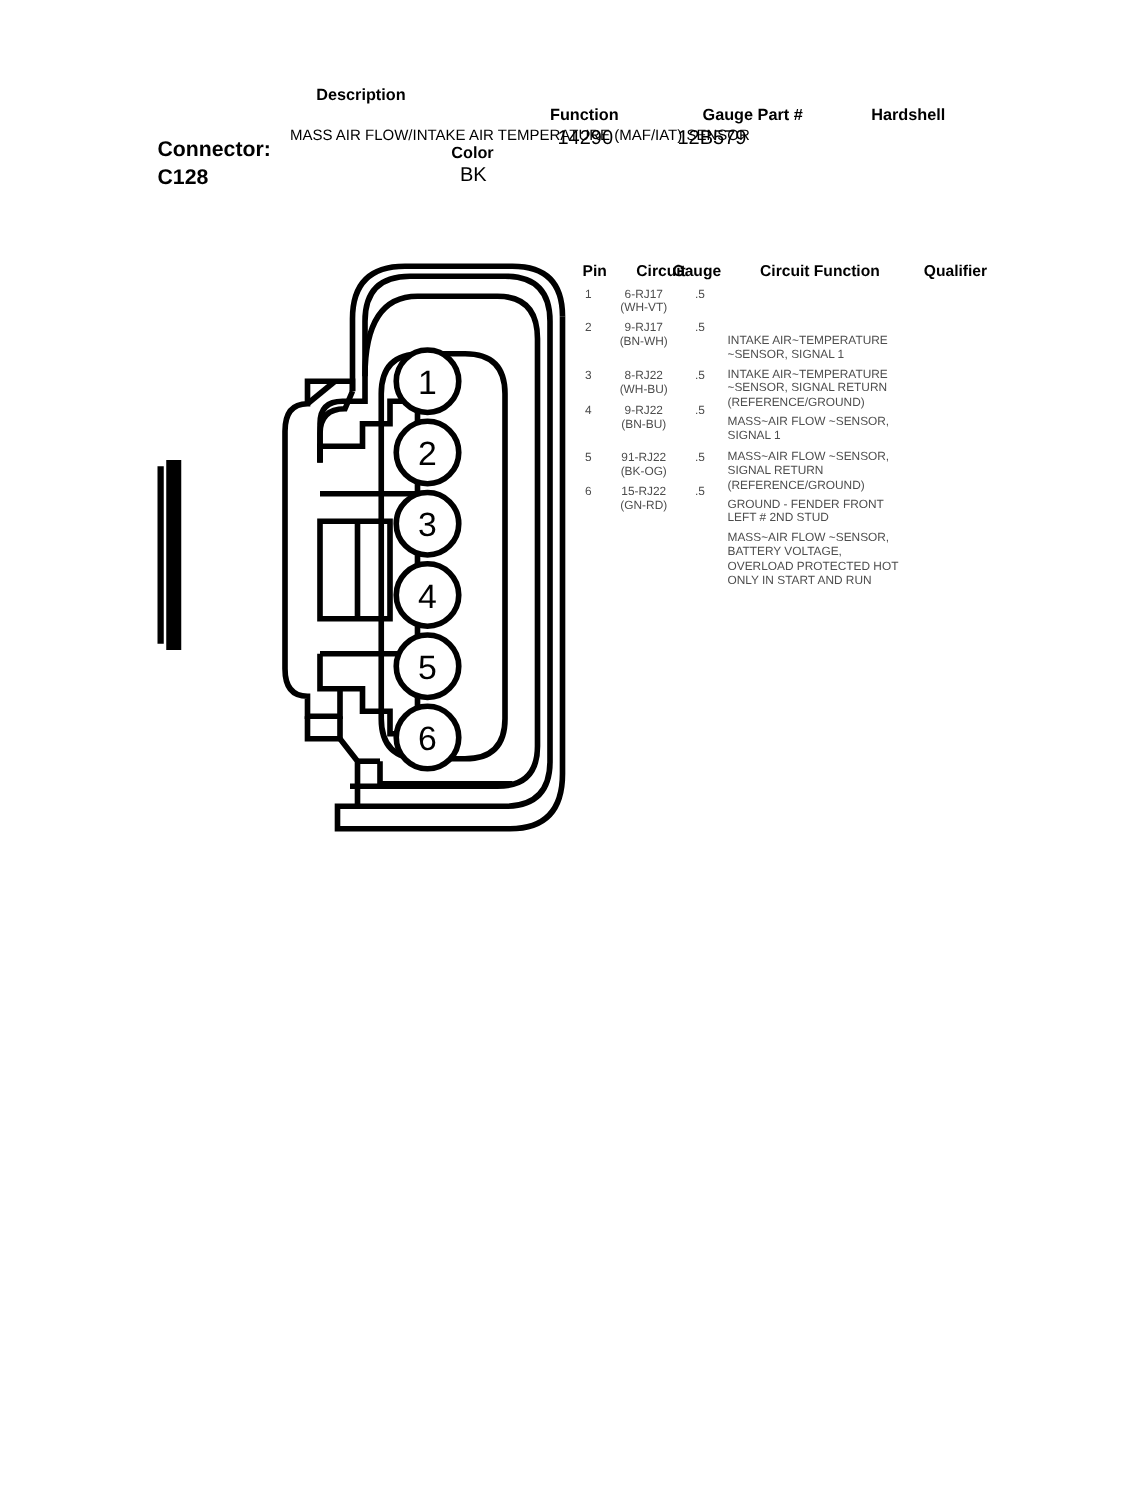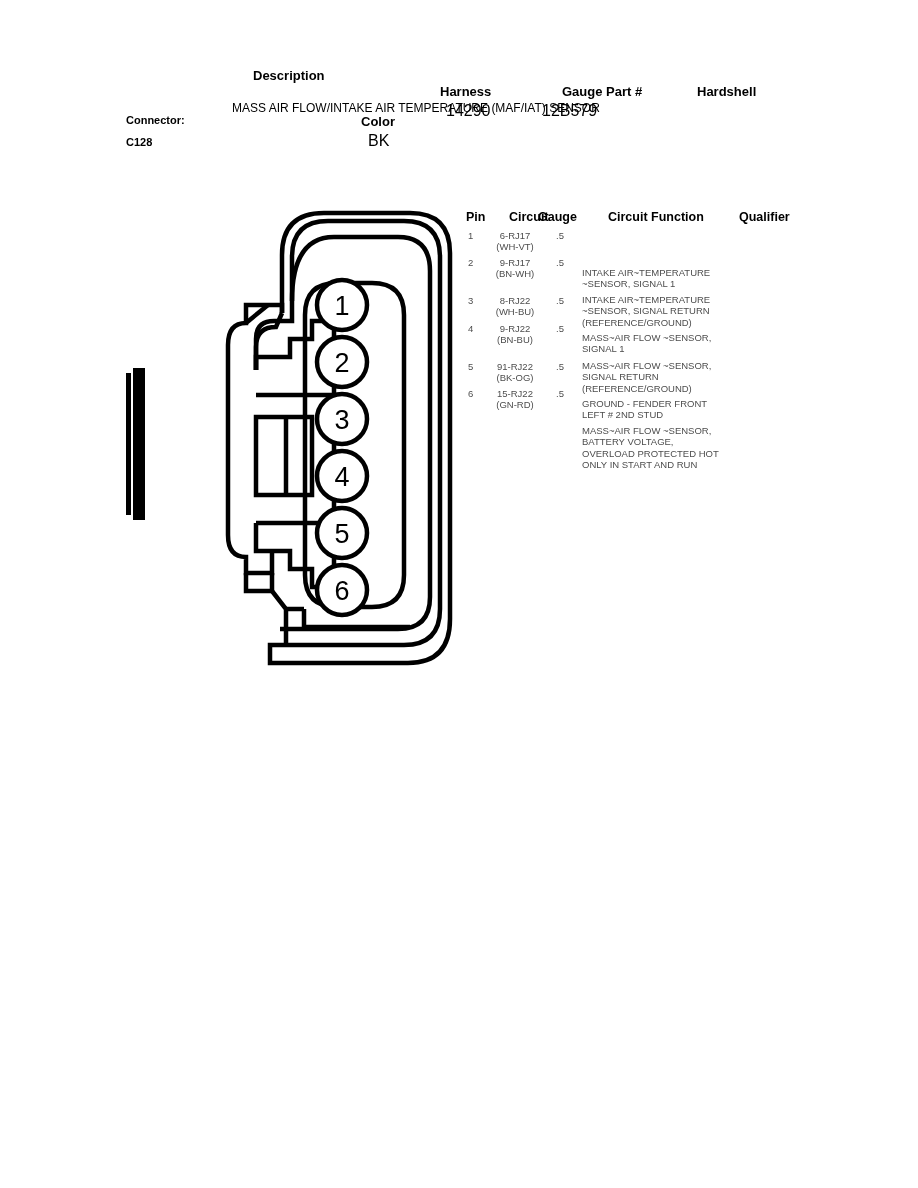--- a/index.html
+++ b/index.html
@@ -6,21 +6,21 @@
   body{width:918px;height:1188px;position:relative;
        font-family:"Liberation Sans","DejaVu Sans",sans-serif;color:#000;}
   .page{position:absolute;inset:0;width:918px;height:1188px;overflow:hidden;}
 
   .abs{position:absolute;}
 
   
   .hdr-bold{font-weight:bold;font-size:13px;line-height:15px;color:#000;white-space:nowrap;}
   .hdr-plain{font-size:16px;line-height:15px;color:#000;white-space:nowrap;}
 
-  #connector-label{left:126px;top:109px;font-weight:bold;font-size:11px;line-height:22px;}
+  #connector-label{left:126px;top:109px;font-weight:bold;font-size:17px;line-height:22px;}
   #connector-label .cid{display:block;}
 
   #desc-title{left:253px;top:68px;width:78px;}
   #desc-value{left:232px;top:101px;width:120px;text-align:center;font-size:12px;line-height:15px;}
 
   #color-title{left:361px;top:114px;}
   #color-value{left:368px;top:133px;}
 
   #harness-title{left:440px;top:84px;}
   #harness-value{left:446px;top:103px;}
@@ -60,21 +60,21 @@
     <span>Connector:</span>
     <span class="cid">C128</span>
   </div>
 
   <div class="abs hdr-bold" id="desc-title">Description</div>
   <div class="abs hdr-plain" id="desc-value">MASS AIR FLOW/INTAKE AIR TEMPERATURE (MAF/IAT) SENSOR</div>
 
   <div class="abs hdr-bold" id="color-title">Color</div>
   <div class="abs hdr-plain" id="color-value">BK</div>
 
-  <div class="abs hdr-bold" id="harness-title">Harness</div>
+  <div class="abs hdr-bold" id="harness-title">Function</div>
   <div class="abs hdr-plain" id="harness-value">14290</div>
 
   <div class="abs hdr-bold" id="basepart-title">Gauge Part #</div>
   <div class="abs hdr-plain" id="basepart-value">12B579</div>
 
   <div class="abs hdr-bold" id="hardshell-title">Hardshell</div>
 
   <div class="abs" id="connector-drawing">
     <svg width="340" height="480" viewBox="0 0 340 480" xmlns="http://www.w3.org/2000/svg">
       <g fill="none" stroke="#000" stroke-width="4.5" stroke-linejoin="miter" stroke-linecap="butt">

